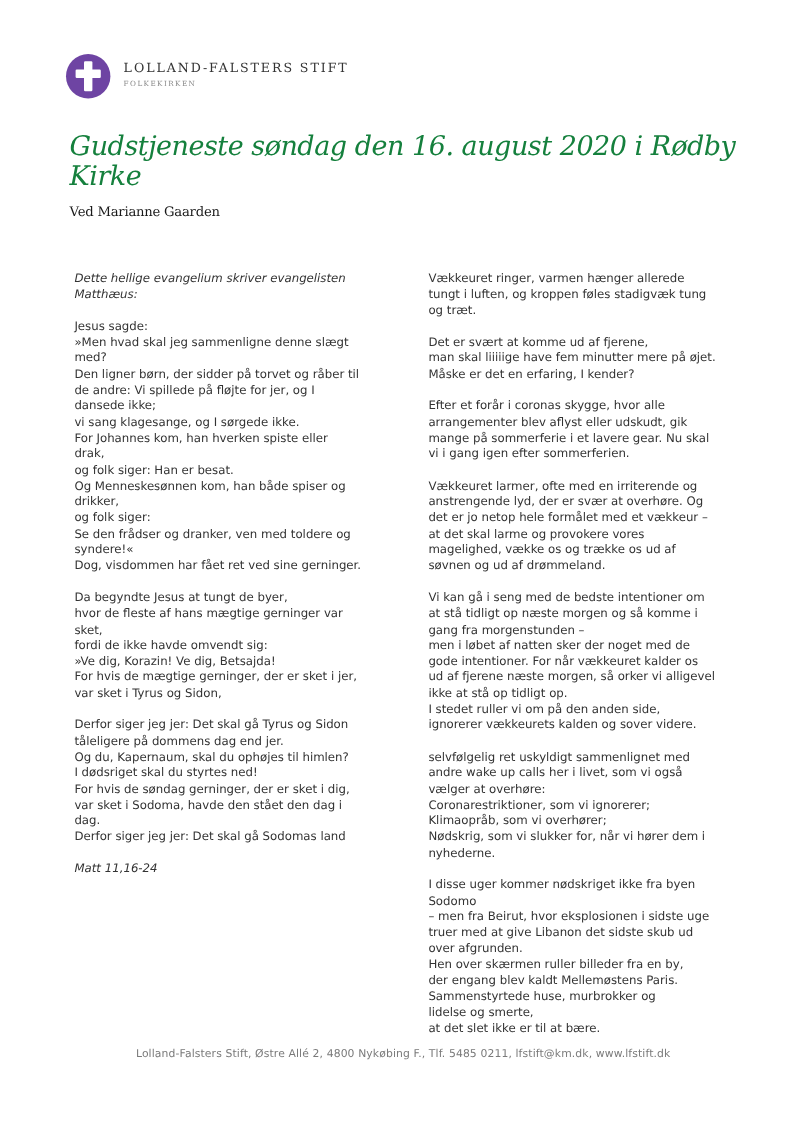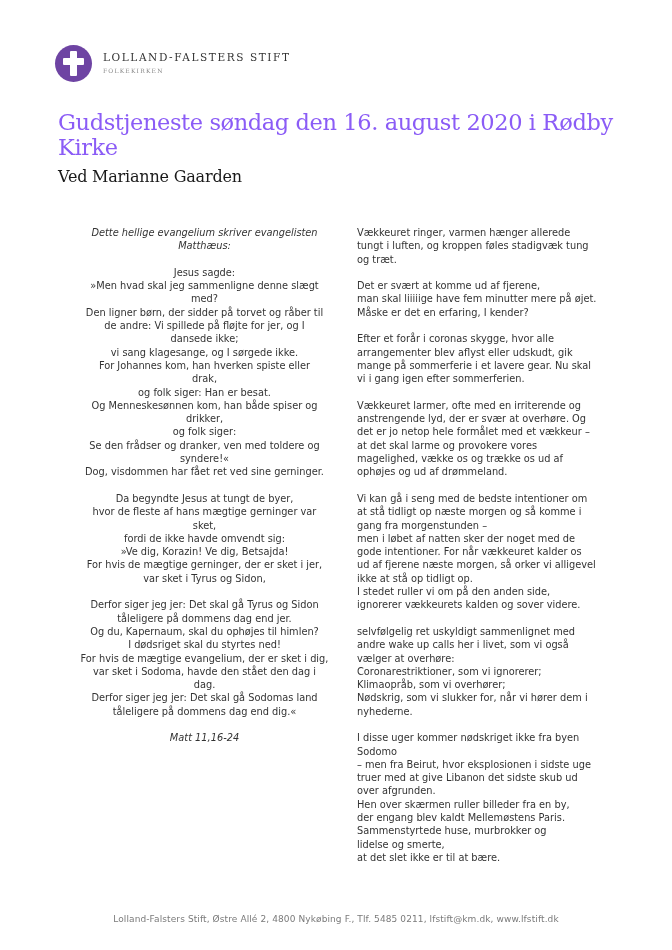--- a/index.html
+++ b/index.html
@@ -5,29 +5,29 @@
     html, body { margin: 0; padding: 0; background: #ffffff; }
     body { width: 672px; height: 950px; position: relative; overflow: hidden; }
     .page { position: absolute; left: 0; top: 0; width: 672px; height: 950px; background: #fff; }
     .logo { position: absolute; left: 55px; top: 45px; display: flex; align-items: center; justify-content: center; }
     .logo-mark { width: 37px; height: 37px; border-radius: 50%; background: #6e44a3; position: relative; }
     .logo-mark .v { position: absolute; left: 15px; top: 6px; width: 7px; height: 25px; background: #fff; border-radius: 1px; }
     .logo-mark .h { position: absolute; left: 8px; top: 13px; width: 21px; height: 7px; background: #fff; border-radius: 1px; }
     .logo-text { margin-left: 11px; }
     .logo-name { font-family: "DejaVu Serif", serif; font-size: 10.5px; letter-spacing: 1.6px; color: #333; line-height: 13px; }
     .logo-sub { font-family: "DejaVu Serif", serif; font-size: 6px; letter-spacing: 1.2px; color: #888; line-height: 10px; margin-top: 2px; }
-    .title { position: absolute; left: 58px; top: 110px; width: 580px; font-family: "DejaVu Serif", serif; font-size: 22.5px; line-height: 25px; color: #8b5cf6; margin: 0; font-weight: normal; letter-spacing: -0.4px; }
-    .subtitle { position: absolute; left: 58px; top: 168px; font-family: "DejaVu Serif", serif; font-size: 16px; line-height: 17px; color: #1a1a1a; margin: 0; font-weight: normal; letter-spacing: -0.2px; }
+    .title { position: absolute; left: 58px; top: 110px; width: 580px; font-family: "DejaVu Serif", serif; font-size: 22.5px; line-height: 25px; color: #15803d; margin: 0; font-weight: normal; letter-spacing: -0.4px; font-style: italic; }
+    .subtitle { position: absolute; left: 58px; top: 168px; font-family: "DejaVu Serif", serif; font-size: 11px; line-height: 17px; color: #1a1a1a; margin: 0; font-weight: normal; letter-spacing: -0.2px; }
     .col { position: absolute; top: 226px; font-family: "DejaVu Sans", sans-serif; font-size: 9.8px; line-height: 13.3px; color: #333; }
-    .col-left { left: 62px; width: 285px; text-align: center; }
+    .col-left { left: 62px; width: 285px; }
     .col-right { left: 357px; width: 292px; }
     .para { margin: 0 0 13.3px 0; }
     .line { display: block; white-space: nowrap; }
     .italic { font-style: italic; }
-    .footer { position: absolute; left: 0; width: 672px; top: 914px; text-align: center; font-family: "DejaVu Sans", sans-serif; font-size: 9px; color: #7a7a7a; letter-spacing: 0.1px; }
+    .footer { position: absolute; left: 0; width: 672px; top: 874px; text-align: center; font-family: "DejaVu Sans", sans-serif; font-size: 9px; color: #7a7a7a; letter-spacing: 0.1px; }
   </style>
 </head>
 <body>
 
 <div class="page">
 
   <div class="logo">
     <div class="logo-mark">
       <div class="v"></div>
         <div class="h"></div>
@@ -71,25 +71,24 @@
         <span class="line">fordi de ikke havde omvendt sig:</span>
         <span class="line">»Ve dig, Korazin! Ve dig, Betsajda!</span>
         <span class="line">For hvis de mægtige gerninger, der er sket i jer,</span>
         <span class="line">var sket i Tyrus og Sidon,</span>
       </div>
     <div class="para">
         <span class="line">Derfor siger jeg jer: Det skal gå Tyrus og Sidon</span>
         <span class="line">tåleligere på dommens dag end jer.</span>
         <span class="line">Og du, Kapernaum, skal du ophøjes til himlen?</span>
         <span class="line">I dødsriget skal du styrtes ned!</span>
-        <span class="line">For hvis de mægtige evangelium, der er sket i dig,</span>
+        <span class="line">For hvis de søndag gerninger, der er sket i dig,</span>
         <span class="line">var sket i Sodoma, havde den stået den dag i</span>
         <span class="line">dag.</span>
         <span class="line">Derfor siger jeg jer: Det skal gå Sodomas land</span>
-        <span class="line">tåleligere på dommens dag end dig.«</span>
       </div>
     <div class="para italic">Matt 11,16-24</div>
   </div>
 
   <div class="col col-right">
     <div class="para">
         <span class="line">Vækkeuret ringer, varmen hænger allerede</span>
         <span class="line">tungt i luften, og kroppen føles stadigvæk tung</span>
         <span class="line">og træt.</span>
       </div>
@@ -103,21 +102,21 @@
         <span class="line">arrangementer blev aflyst eller udskudt, gik</span>
         <span class="line">mange på sommerferie i et lavere gear. Nu skal</span>
         <span class="line">vi i gang igen efter sommerferien.</span>
       </div>
     <div class="para">
         <span class="line">Vækkeuret larmer, ofte med en irriterende og</span>
         <span class="line">anstrengende lyd, der er svær at overhøre. Og</span>
         <span class="line">det er jo netop hele formålet med et vækkeur –</span>
         <span class="line">at det skal larme og provokere vores</span>
         <span class="line">magelighed, vække os og trække os ud af</span>
-        <span class="line">ophøjes og ud af drømmeland.</span>
+        <span class="line">søvnen og ud af drømmeland.</span>
       </div>
     <div class="para">
         <span class="line">Vi kan gå i seng med de bedste intentioner om</span>
         <span class="line">at stå tidligt op næste morgen og så komme i</span>
         <span class="line">gang fra morgenstunden –</span>
         <span class="line">men i løbet af natten sker der noget med de</span>
         <span class="line">gode intentioner. For når vækkeuret kalder os</span>
         <span class="line">ud af fjerene næste morgen, så orker vi alligevel</span>
         <span class="line">ikke at stå op tidligt op.</span>
         <span class="line">I stedet ruller vi om på den anden side,</span>

